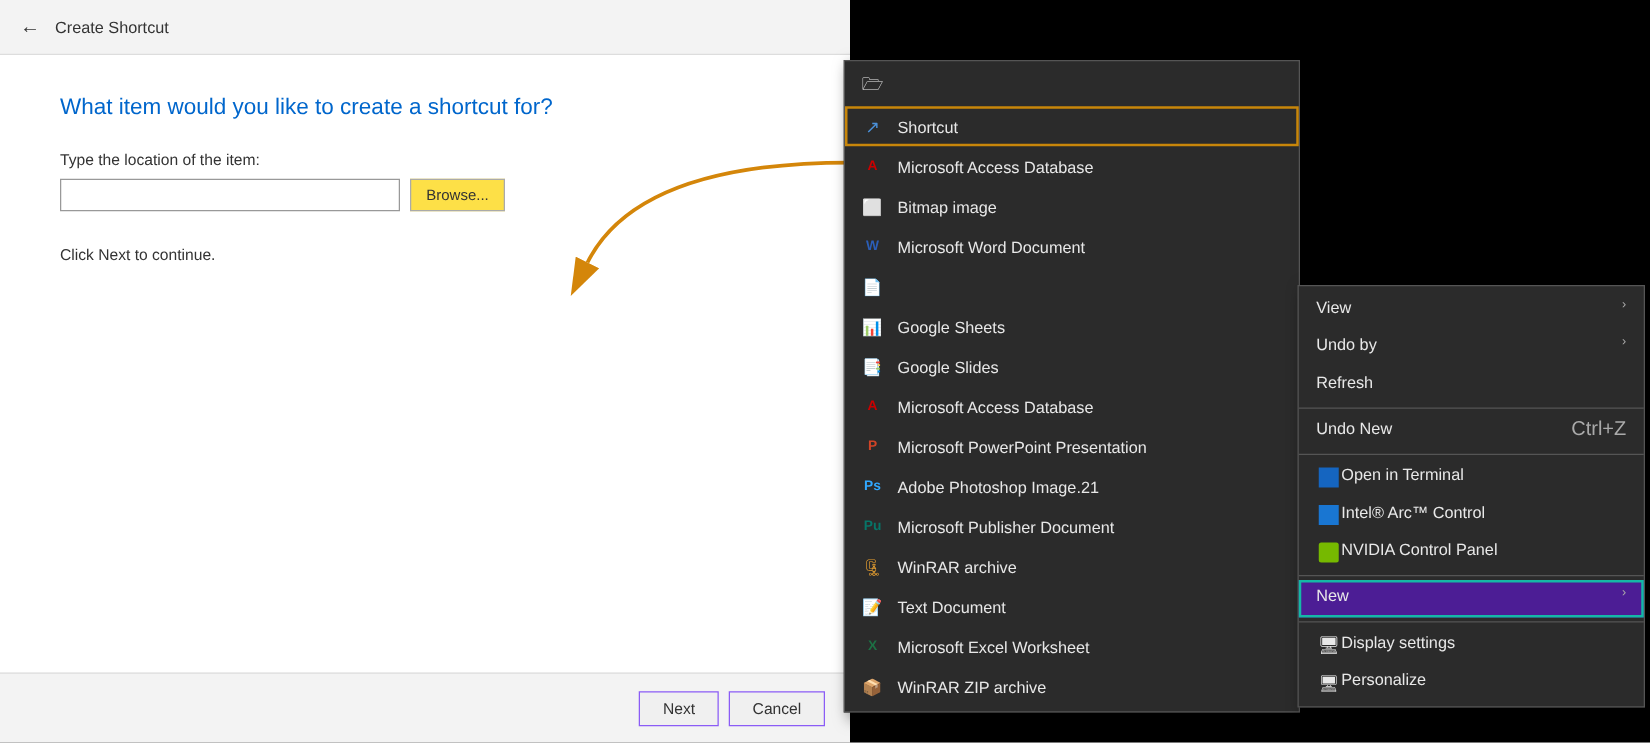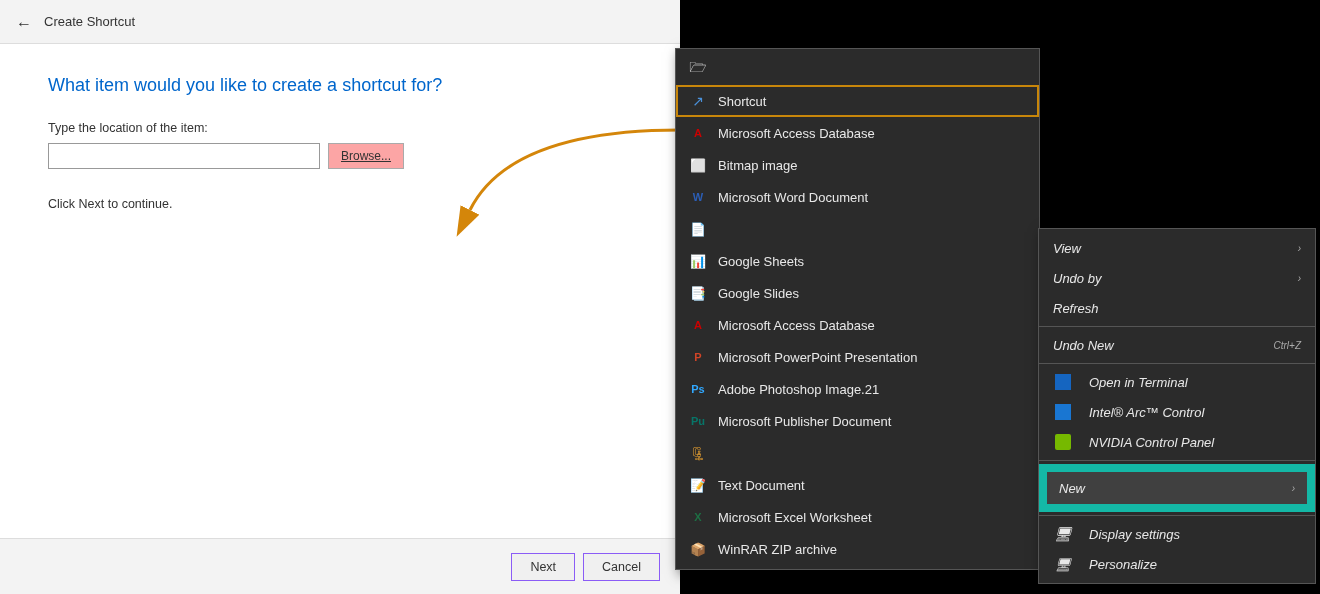--- a/index.html
+++ b/index.html
@@ -82,26 +82,25 @@
       width: 272px;
       height: 26px;
       border: 1px solid #999;
       background: #fff;
       padding: 2px 4px;
       font-size: 12px;
     }
     .browse-btn {
       height: 26px;
       padding: 0 12px;
-      background: #fca5a5;
+      background: #fde047;
       border: 1px solid #aaa;
       font-size: 12px;
       cursor: pointer;
       color: #333;
-      text-decoration: underline;
     }
     .click-next-text {
       font-size: 12.5px;
       color: #333;
     }
 
     
     .dialog-footer {
       position: absolute;
       left: 0; bottom: 0;
@@ -183,43 +182,42 @@
       top: 228px;
       width: 278px;
       background: #2b2b2b;
       border: 1px solid #555;
       box-shadow: 4px 4px 12px rgba(0,0,0,0.6);
       z-index: 20;
       padding: 4px 0;
     }
     .right-menu-item {
       display: flex;
-      align-items: center;
+      align-items: flex-start;
       padding: 5px 14px;
       cursor: pointer;
       color: #e8e8e8;
       font-size: 13px;
       height: 30px;
-      gap: 16px;
-      font-style: italic;
+      gap: 0;
     }
     .right-menu-item.highlighted {
-      background: #404040;
-      border: 8px solid #14b8a6;
-      padding: 16px 12px;
+      background: #4c1d95;
+      border: 2px solid #14b8a6;
+      padding: 3px 12px;
     }
     .right-menu-item.disabled { color: #666; cursor: default; }
     .right-menu-item .chevron {
       margin-left: auto;
       font-size: 10px;
       color: #aaa;
     }
     .right-menu-item .shortcut-key {
       margin-left: auto;
-      font-size: 10px;
+      font-size: 16px;
       color: #aaa;
     }
     .menu-divider {
       height: 1px;
       background: #555;
       margin: 3px 0;
     }
     .right-menu-icon {
       width: 20px;
       height: 20px;
@@ -328,20 +326,21 @@
     <span class="menu-item-text">Adobe Photoshop Image.21</span>
   </div>
 
   <div class="menu-item">
     <span class="menu-icon" style="color:#077568;font-weight:bold;font-size:11px;">Pu</span>
     <span class="menu-item-text">Microsoft Publisher Document</span>
   </div>
 
   <div class="menu-item">
     <span class="menu-icon" style="color:#e8a030;font-size:13px;">🗜</span>
+    <span class="menu-item-text">WinRAR archive</span>
   </div>
 
   <div class="menu-item">
     <span class="menu-icon" style="color:#ccc;font-size:13px;">📝</span>
     <span class="menu-item-text">Text Document</span>
   </div>
 
   <div class="menu-item">
     <span class="menu-icon" style="color:#1d7044;font-weight:bold;font-size:11px;">X</span>
     <span class="menu-item-text">Microsoft Excel Worksheet</span>

